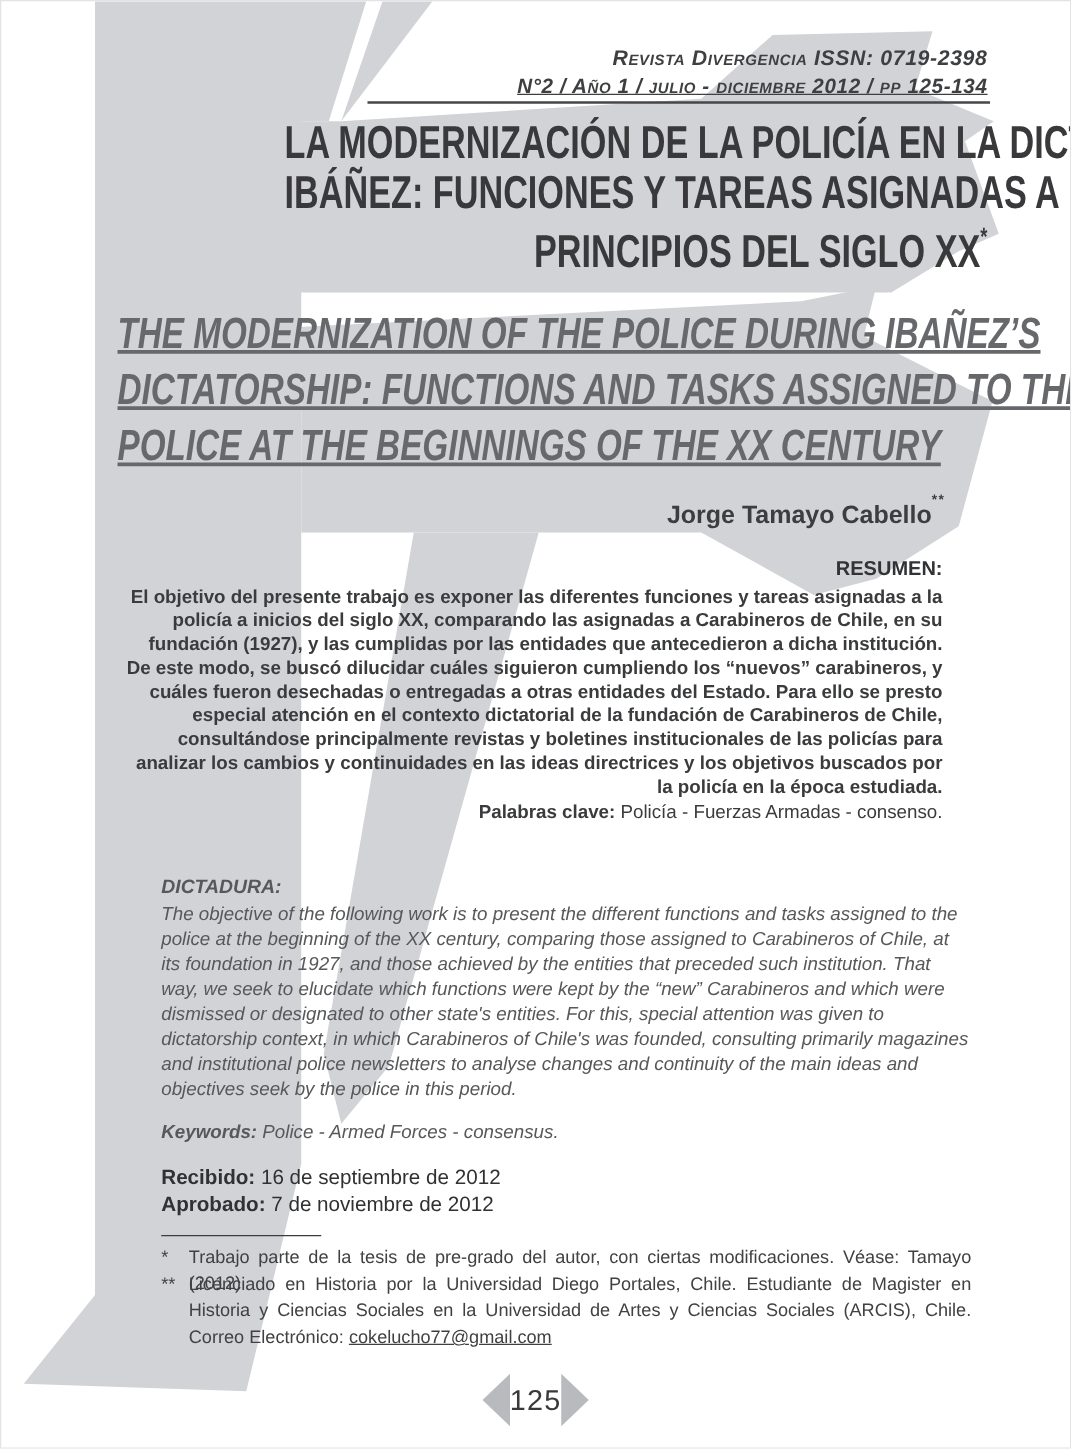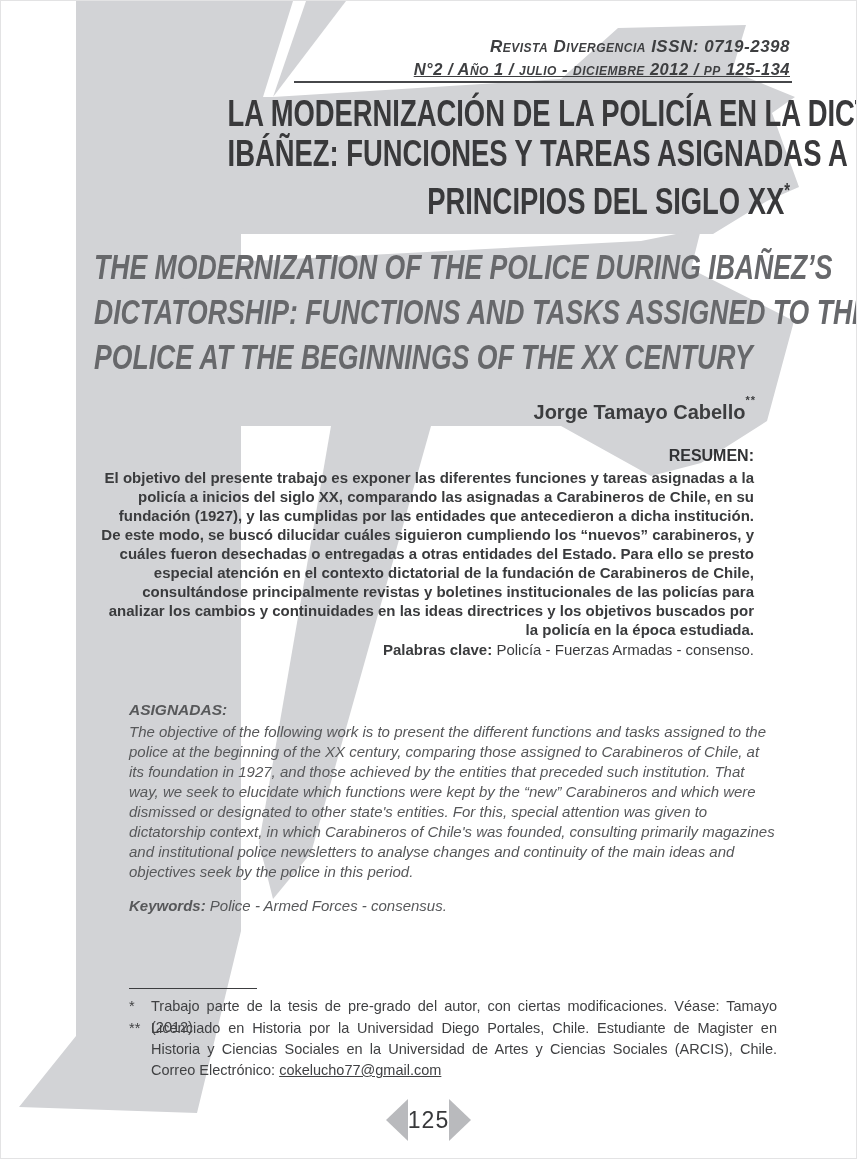--- a/index.html
+++ b/index.html
@@ -24,21 +24,21 @@
 
   
   .title-es{right:66px;top:93px;width:760px;text-align:right;color:#39393b;}
   .title-es .tl{
     font-size:37px;font-weight:700;line-height:40px;white-space:nowrap;
     transform:scaleX(.74);transform-origin:100% 50%;letter-spacing:0px;
   }
   .title-es sup{font-size:20px;position:relative;top:-4px;font-weight:700;}
 
   
-  .title-en{left:93px;top:243px;width:760px;text-align:left;color:#67686b;}
+  .title-en{left:93px;top:243px;width:760px;text-align:left;color:#67686b;text-decoration:underline;}
   .title-en .tl{
     font-size:35px;font-weight:700;font-style:italic;line-height:45px;white-space:nowrap;
     transform:scaleX(.76);transform-origin:0 50%;
   }
 
   .author{right:100px;top:372px;text-align:center;font-size:20px;font-weight:700;color:#3c3d3f;margin-top:28px;}
   .author sup{font-size:11px;position:relative;top:-7px;letter-spacing:1px;}
 
   
   .resumen-h{right:102px;top:446px;font-size:16px;font-weight:700;color:#323335;}
@@ -110,26 +110,30 @@
   <div class="layer author">
     <span>Jorge Tamayo Cabello</span><sup>**</sup>
   </div>
 
   <div class="layer resumen-h">RESUMEN:</div>
   <p class="layer resumen-b" style="margin:0;">El objetivo del presente trabajo es exponer las diferentes funciones y tareas asignadas a la policía a inicios del siglo XX, comparando las asignadas a Carabineros de Chile, en su fundación (1927), y las cumplidas por las entidades que antecedieron a dicha institución. De este modo, se buscó dilucidar cuáles siguieron cumpliendo los “nuevos” carabineros, y cuáles fueron desechadas o entregadas a otras entidades del Estado. Para ello se presto especial atención en el contexto dictatorial de la fundación de Carabineros de Chile, consultándose principalmente revistas y boletines institucionales de las policías para analizar los cambios y continuidades en las ideas directrices y los objetivos buscados por la policía en la época estudiada.</p>
   <div class="layer palabras">
     <b>Palabras clave:</b><span> Policía - Fuerzas Armadas - consenso.</span>
   </div>
 
-  <div class="layer abstract-h">ASIGNADAS:</div>
+  <div class="layer abstract-h">DICTADURA:</div>
   <p class="layer abstract-b" style="margin:0;">The objective of the following work is to present the different functions and tasks assigned to the police at the beginning of the XX century, comparing those assigned to Carabineros of Chile, at its foundation in 1927, and those achieved by the entities that preceded such institution. That way, we seek to elucidate which functions were kept by the “new” Carabineros and which were dismissed or designated to other state's entities. For this, special attention was given to dictatorship context, in which Carabineros of Chile's was founded, consulting primarily magazines and institutional police newsletters to analyse changes and continuity of the main ideas and objectives seek by the police in this period.</p>
   <div class="layer keywords">
     <b>Keywords:</b><span> Police - Armed Forces - consensus.</span>
   </div>
 
+  <div class="layer dates">
+    <div><b>Recibido:</b><span> 16 de septiembre de 2012</span></div>
+    <div><b>Aprobado:</b><span> 7 de noviembre de 2012</span></div>
+  </div>
 
   <div class="layer fn-rule"></div>
   <div class="layer fn fn1">
     <span class="mk">*</span>
     <span class="tx">Trabajo parte de la tesis de pre-grado del autor, con ciertas modificaciones. Véase: Tamayo (2012)</span>
   </div>
   <div class="layer fn fn2">
     <span class="mk">**</span>
     <span class="tx"><span>Licenciado en Historia por la Universidad Diego Portales, Chile. Estudiante de Magister en Historia y Ciencias Sociales en la Universidad de Artes y Ciencias Sociales (ARCIS), Chile. Correo Electrónico: </span><a>cokelucho77@gmail.com</a></span>
   </div>

